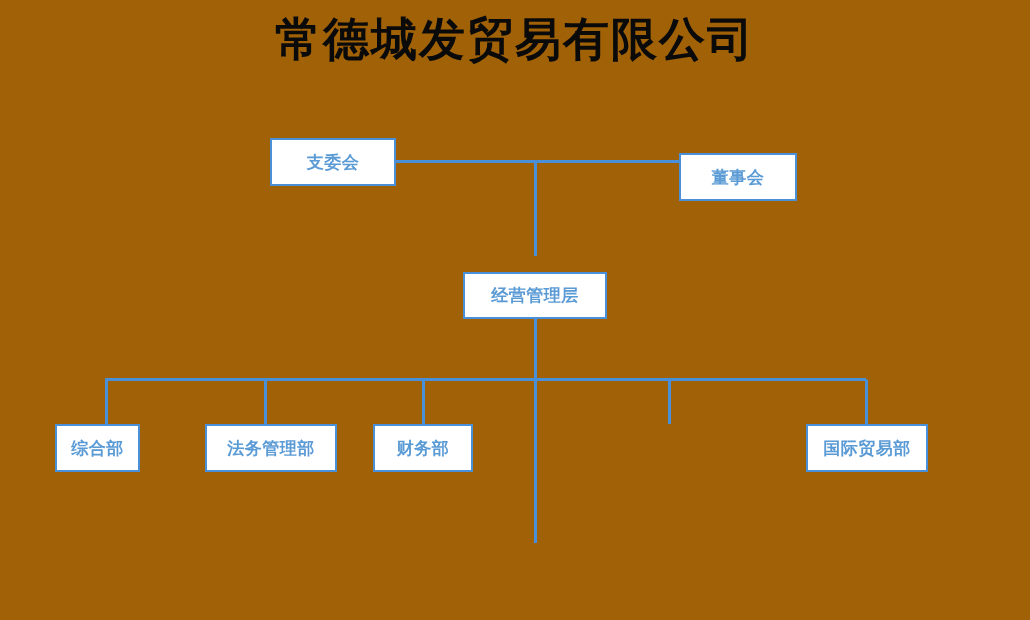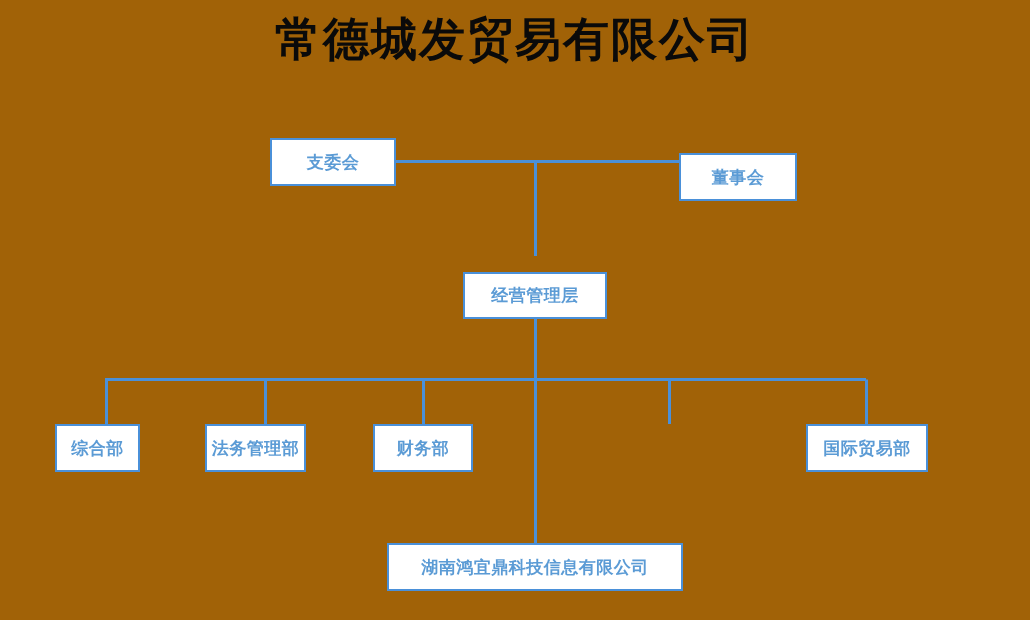--- a/index.html
+++ b/index.html
@@ -61,21 +61,21 @@
     white-space: nowrap;
     letter-spacing: 0.5px;
   }
 
   
   .n-party      { left: 270px; top: 138px; width: 126px; height: 48px; }
   .n-board      { left: 679px; top: 138px; width: 118px; height: 48px; margin-top: 15px; }
   .n-mgmt       { left: 463px; top: 256px; width: 144px; height: 47px; margin-top: 16px; }
 
   .n-dept0      { left: 55px;  top: 424px; width: 85px; height: 48px; }
-  .n-dept1      { left: 205px; top: 424px; width: 101px; height: 48px; }
+  .n-dept1      { left: 205px; top: 424px; width: 132px; height: 48px; }
   .n-dept2      { left: 373px; top: 424px; width: 100px; height: 48px; }
   .n-dept3      { left: 608px; top: 424px; width: 122px; height: 48px; }
   .n-dept4      { left: 806px; top: 424px; width: 122px; height: 48px; }
 
   .n-sub        { left: 387px; top: 543px; width: 296px; height: 48px; }
   .n-sub .node-label { font-size: 17px; }
 </style>
 </head>
 <body>
 
@@ -122,17 +122,14 @@
   <div class="node n-dept1">
     <span class="node-label">法务管理部</span>
   </div>
   <div class="node n-dept2">
     <span class="node-label">财务部</span>
   </div>
   <div class="node n-dept4">
     <span class="node-label">国际贸易部</span>
   </div>
 
-  <div class="node n-sub">
-    <span class="node-label">湖南鸿宜鼎科技信息有限公司</span>
-  </div>
 
 </div>
 
 </body></html>

